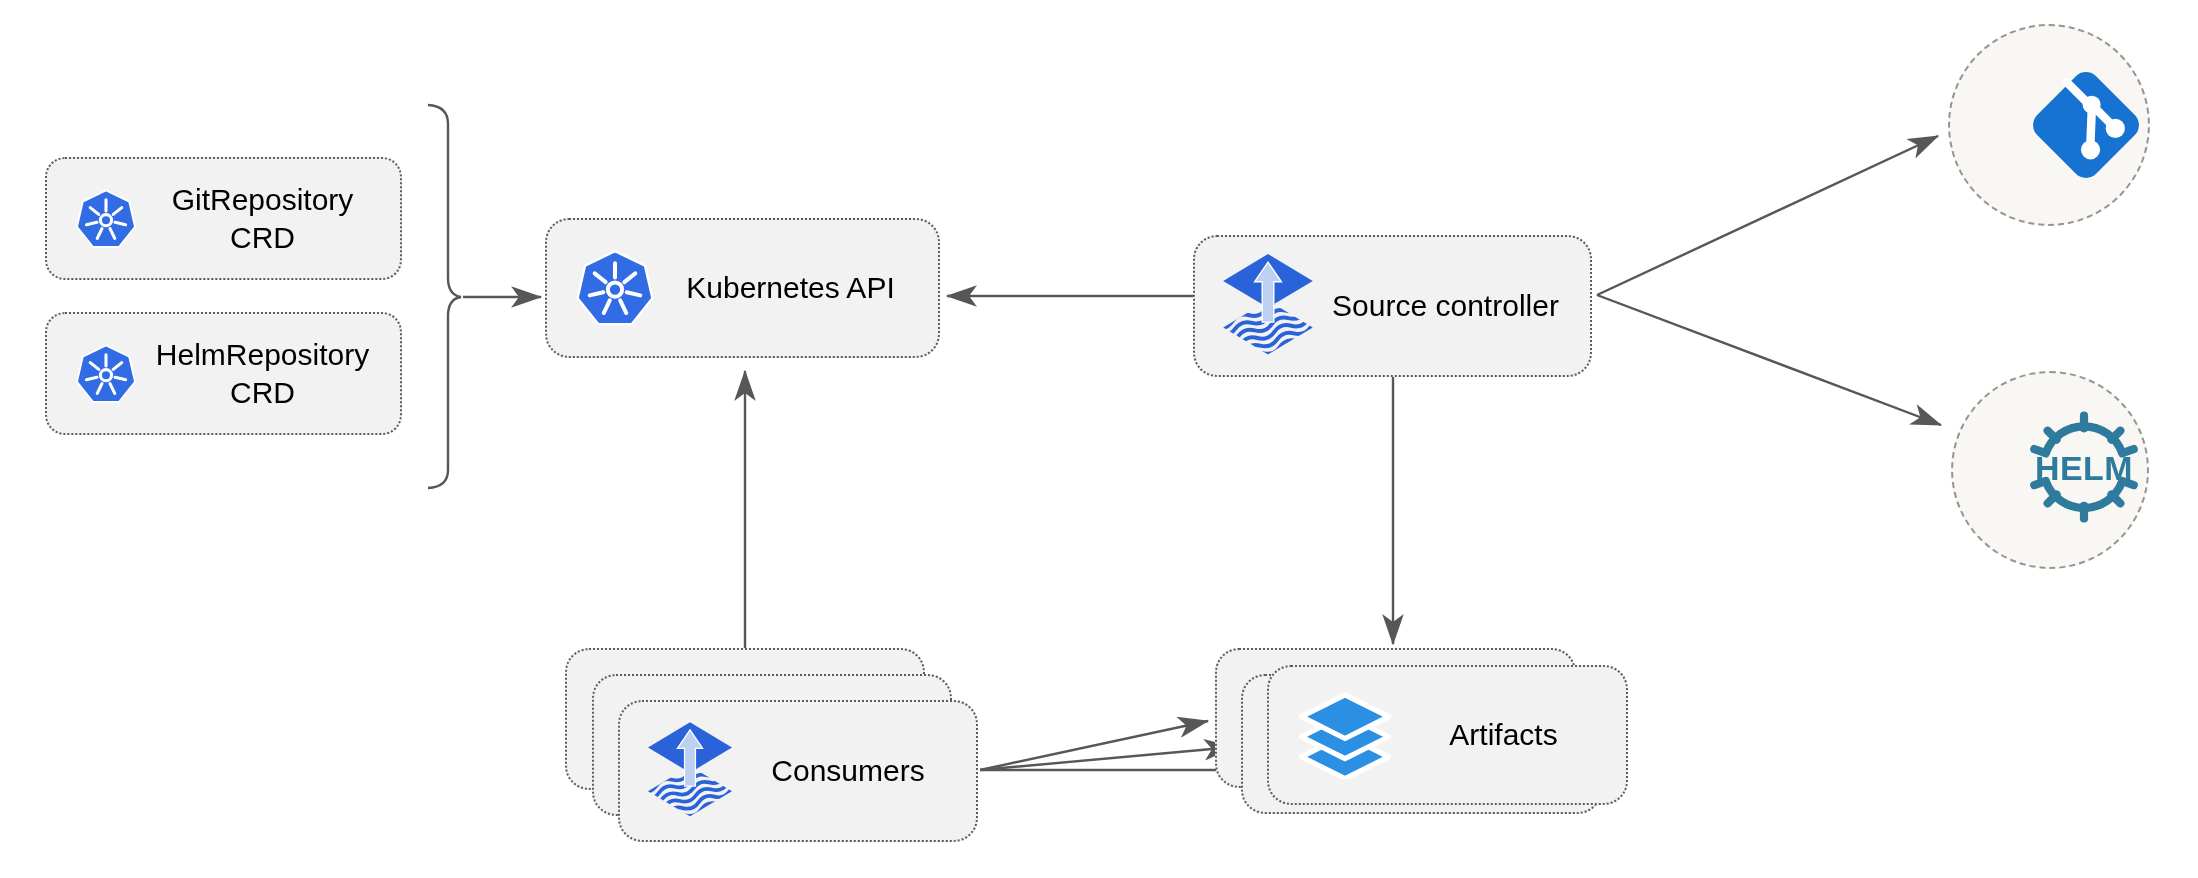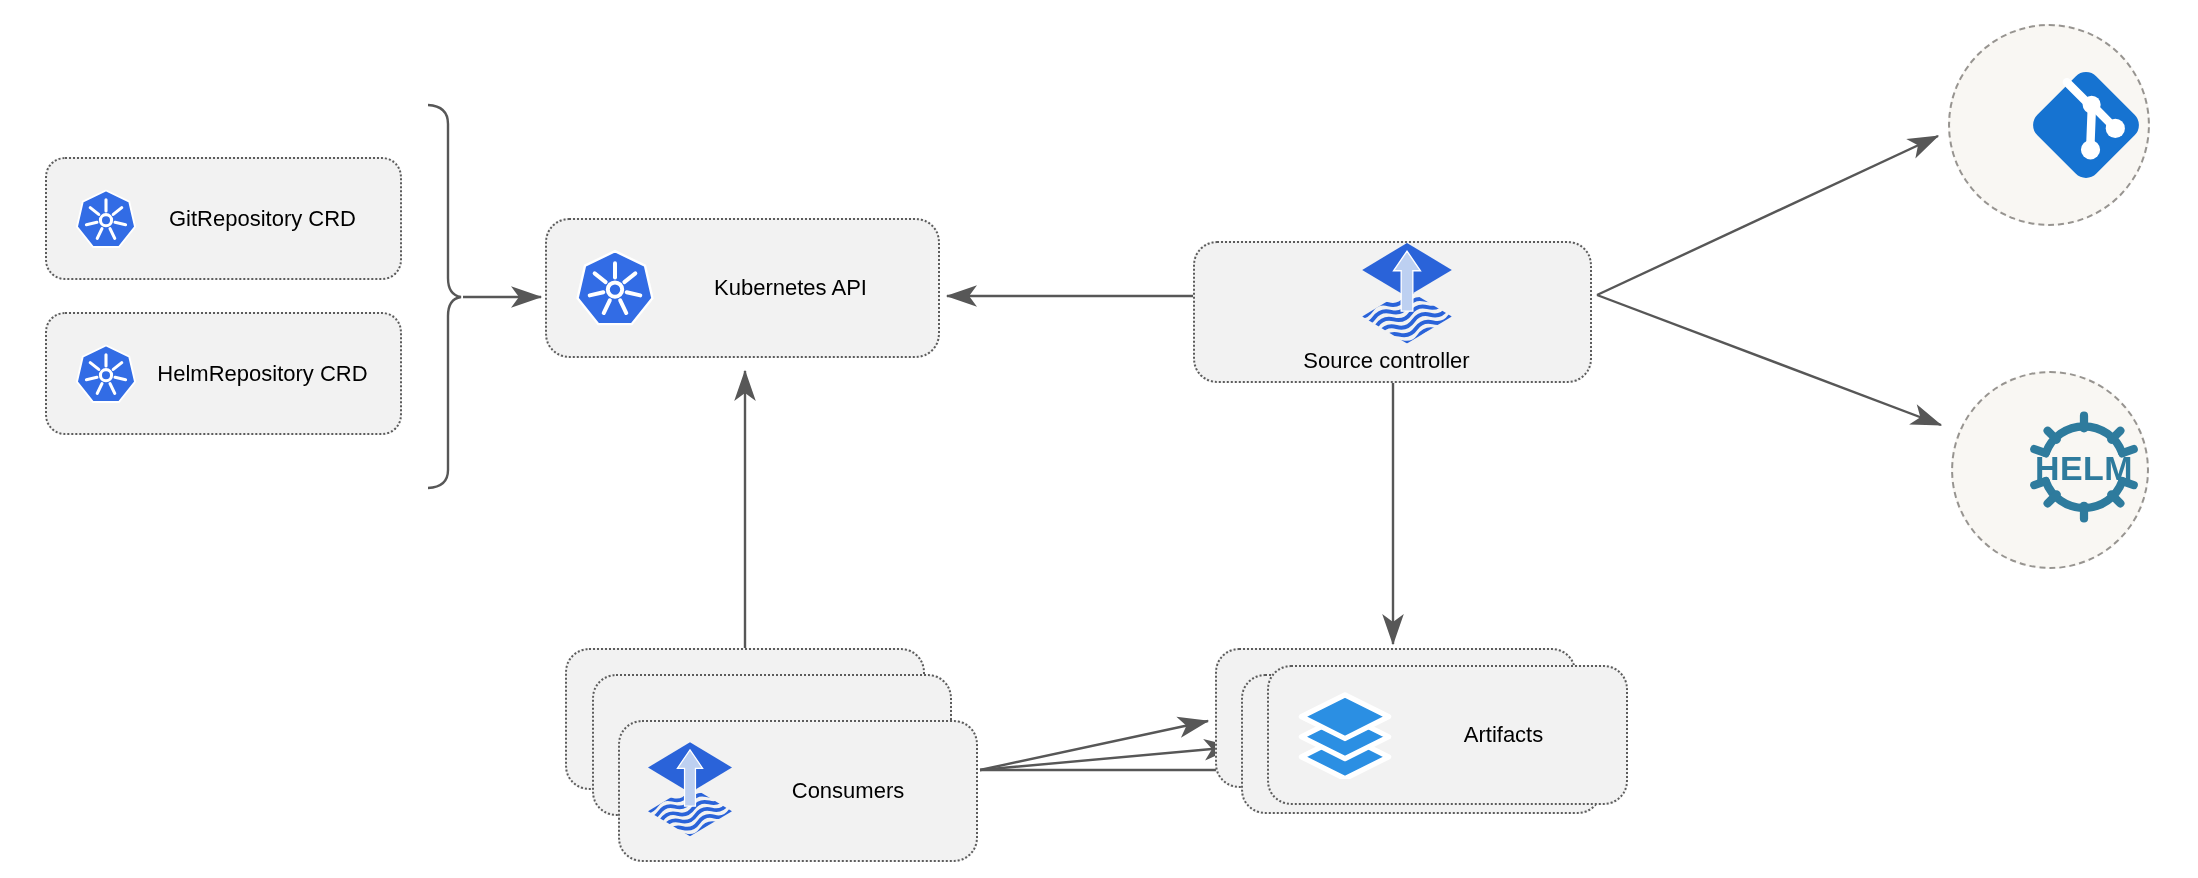--- a/index.html
+++ b/index.html
@@ -15,21 +15,21 @@
     position:absolute;
     background:var(--node_fill);
     border:2px dotted var(--node_border);
     border-radius:24px;
     display:flex;align-items:center;
     box-sizing:border-box;
   }
   .node .icon{flex:0 0 auto;margin-left:28px;display:flex;align-items:center;}
   .node .label{
     flex:1 1 auto;text-align:center;
-    font-size:22px;line-height:1.24;color:var(--label_color);
+    font-size:30px;line-height:1.24;color:var(--label_color);
     padding:0 20px 0 8px;white-space:pre-line;
   }
   .crd{border-radius:20px;}
   .stack-box{position:absolute;background:var(--node_fill);border:2px dotted var(--node_border);border-radius:24px;box-sizing:border-box;display:flex;align-items:center;}
   .endpoint{
     position:absolute;border-radius:50%;
     border:2.5px dashed var(--circle_border);
     background:var(--circle_fill);
     display:flex;align-items:center;justify-content:flex-end;
     box-sizing:border-box;
@@ -118,21 +118,21 @@
           <line x1="56.5" y1="65.5" x2="64.1" y2="81.3"></line>
           <line x1="43.5" y1="65.5" x2="35.9" y2="81.3"></line>
           <line x1="35.4" y1="55.3" x2="18.4" y2="59.2"></line>
           <line x1="38.3" y1="42.6" x2="24.6" y2="31.7"></line>
         </g>
       </svg>
     </span>
     <span class="label">Kubernetes API</span>
   </div>
 
-  <div class="node" style="left:1193px;top:241px;width:399px;height:142px;flex-direction:column;">
+  <div class="node" style="left:1193px;top:235px;width:399px;height:142px;">
     <span class="icon">
       <svg width="90" height="104" viewBox="0 0 100 116">
         <defs>
           <clipPath id="fluxwave-sc">
               <path d="M50,52 L100,82 L50,112 L0,82 Z"></path>
             </clipPath>
         </defs>
         <path d="M50,0 L100,30 L50,60 L0,30 Z" fill="var(--flux_blue)"></path>
         <g clip-path="url(#fluxwave-sc)" stroke="var(--flux_blue)" stroke-width="4.4" fill="none">
           <g transform="rotate(-20 50 82)">
@@ -146,21 +146,21 @@
         </g>
         <path d="M50,9 L65,31 L56.5,31 L56.5,76 L43.5,76 L43.5,31 L35,31 Z" fill="var(--flux_arrow_light)" stroke="#ffffff" stroke-width="1.5"></path>
       </svg>
     </span>
     <span class="label">Source controller</span>
   </div>
 
   <div>
     <div class="stack-box" style="left:565px;top:648px;width:360px;height:142px;"></div>
     <div class="stack-box" style="left:592px;top:674px;width:360px;height:142px;"></div>
-    <div class="node" style="left:618px;top:720px;width:360px;height:142px;">
+    <div class="node" style="left:618px;top:700px;width:360px;height:142px;">
       <span class="icon">
         <svg width="84" height="98" viewBox="0 0 100 116">
           <defs>
             <clipPath id="fluxwave-co">
                 <path d="M50,52 L100,82 L50,112 L0,82 Z"></path>
               </clipPath>
           </defs>
           <path d="M50,0 L100,30 L50,60 L0,30 Z" fill="var(--flux_blue)"></path>
           <g clip-path="url(#fluxwave-co)" stroke="var(--flux_blue)" stroke-width="4.4" fill="none">
             <g transform="rotate(-20 50 82)">

